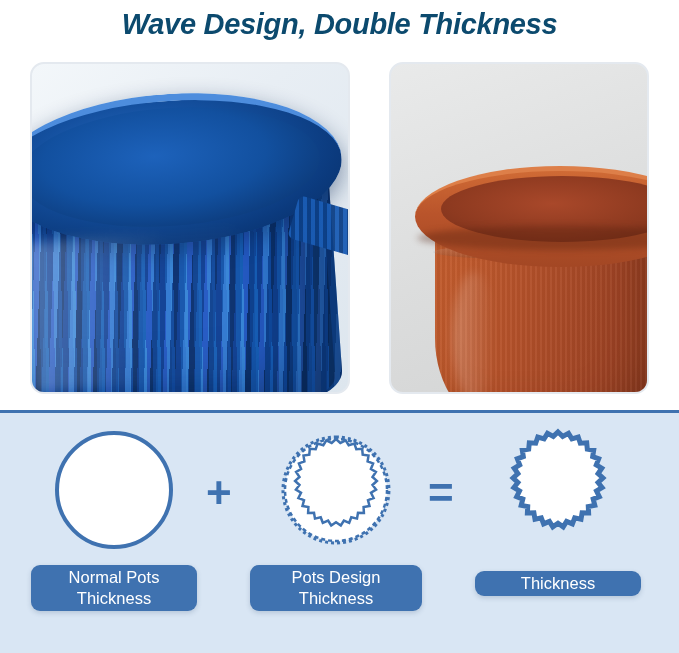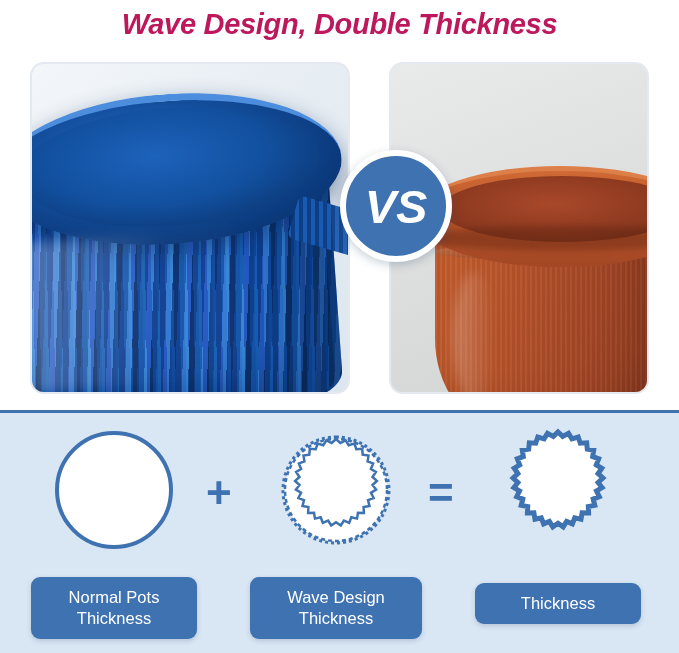--- a/index.html
+++ b/index.html
@@ -19,21 +19,21 @@
   
   #headline {
     position: absolute;
     left: 0;
     top: 0;
     width: 679px;
     height: 48px;
     display: flex;
     align-items: center;
     justify-content: center;
-    color: #be185d;
+    color: #0c4a6e;
     font-size: 29px;
     font-weight: bold;
     font-style: italic;
     letter-spacing: -0.3px;
     white-space: nowrap;
   }
 
   
   #compare {
     position: absolute;
@@ -293,23 +293,23 @@
   }
   .circle-wave svg, .circle-thick svg { display: block; }
   .circle-thick {
     width: 130px;
     height: 130px;
     position: relative;
     margin-top: -6px;
   }
 
   .label-box {
-    margin-top: 28px;
+    margin-top: 16px;
     min-width: 146px;
-    padding: 10px 10px;
+    padding: 2px 10px;
     background: #3f72b0;
     color: #ffffff;
     border-radius: 9px;
     text-align: center;
     font-size: 16.5px;
     line-height: 1.28;
     box-shadow: 0 2px 5px rgba(40, 70, 110, 0.2);
   }
   #col-wave .label-box { min-width: 152px; }
 
@@ -349,21 +349,20 @@
         <div class="terra-body"></div>
         <div class="terra-texture"></div>
         <div class="terra-band"></div>
         <div class="terra-highlight"></div>
         <div class="terra-rim"></div>
         <div class="terra-inner"></div>
         <div class="terra-lip-shadow"></div>
       </div>
     </div>
 
-    <div id="vs-badge">VS</div>
   </div>
 
   <div id="formula">
 
     <div class="shape-col" id="col-normal">
       <div class="circle-plain"></div>
       <div class="label-box">
         <div>Normal Pots</div>
         <div>Thickness</div>
       </div>
@@ -389,21 +388,21 @@
               L86.9 81.9 L81.0 81.8 L80.0 87.6 L74.3 86.3 L72.2 91.8 L66.9 89.5 L63.8 94.5
               L59 91.2 L54.2 94.5 L51.1 89.5 L45.8 91.8 L43.7 86.3 L38.0 87.6 L37.0 81.8
               L31.1 81.9 L31.4 76.0 L25.5 74.9 L27.0 69.2 L21.4 67.0 L24.0 61.8 L18.9 58.6
               L22.5 54.0 L18.1 49.9 L22.5 46.0 L19.1 41.0 L24.1 38.0 L21.9 32.4 L27.4 30.4
               L26.5 24.6 L32.3 23.7 L32.8 17.8 L38.7 18.2 L40.6 12.6 L46.3 14.2 L49.4 9.3
               L54.7 12.0 Z" fill="#ffffff"></path>
           </g>
         </svg>
       </div>
       <div class="label-box">
-        <div>Wave Design</div>
+        <div>Pots Design</div>
         <div>Thickness</div>
       </div>
     </div>
 
     <div class="operator" id="op-equal">=</div>
 
     <div class="shape-col" id="col-ours">
       <div class="circle-thick">
         <svg width="130" height="130" viewBox="0 0 130 130" aria-hidden="true">
           <path fill="#ffffff" stroke="#3f72b0" stroke-width="5" d="M65 7

